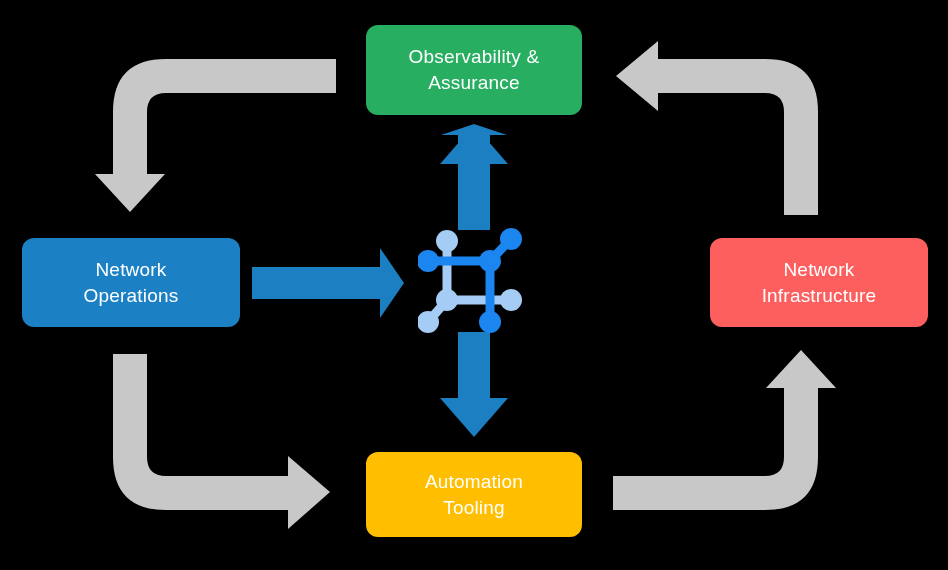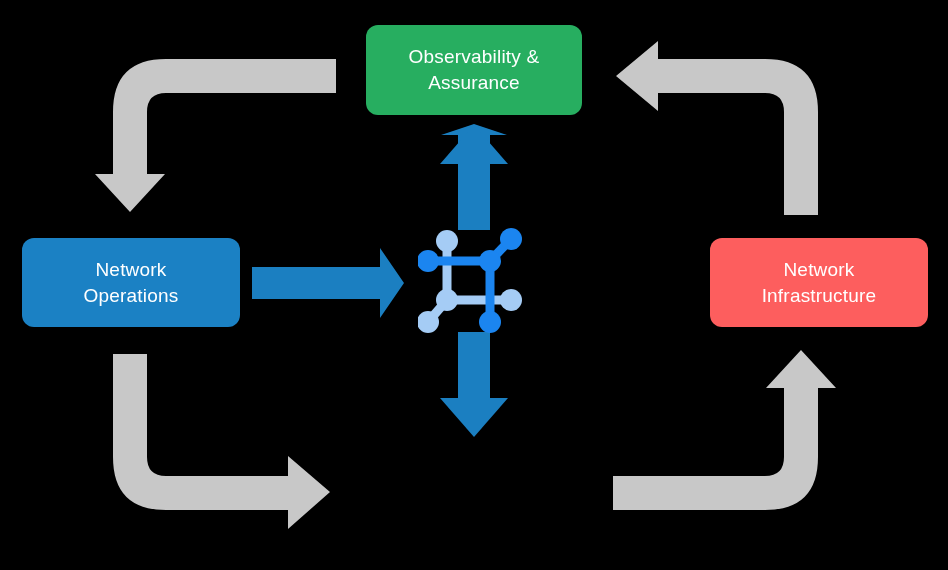--- a/index.html
+++ b/index.html
@@ -118,14 +118,16 @@
 
   <div class="node-box" id="box-observability" style="background: rgb(39, 174, 96); color: rgb(255, 255, 255);">Observability &amp;
 Assurance</div>
 
   <div class="node-box" id="box-network-operations" style="background: rgb(27, 129, 196); color: rgb(255, 255, 255);">Network
 Operations</div>
 
   <div class="node-box" id="box-network-infrastructure" style="background: rgb(253, 94, 94); color: rgb(255, 255, 255);">Network
 Infrastructure</div>
 
+  <div class="node-box" id="box-automation-tooling" style="background: rgb(255, 191, 0); color: rgb(255, 255, 255);">Automation
+Tooling</div>
 
 </div>
 
 </body></html>

